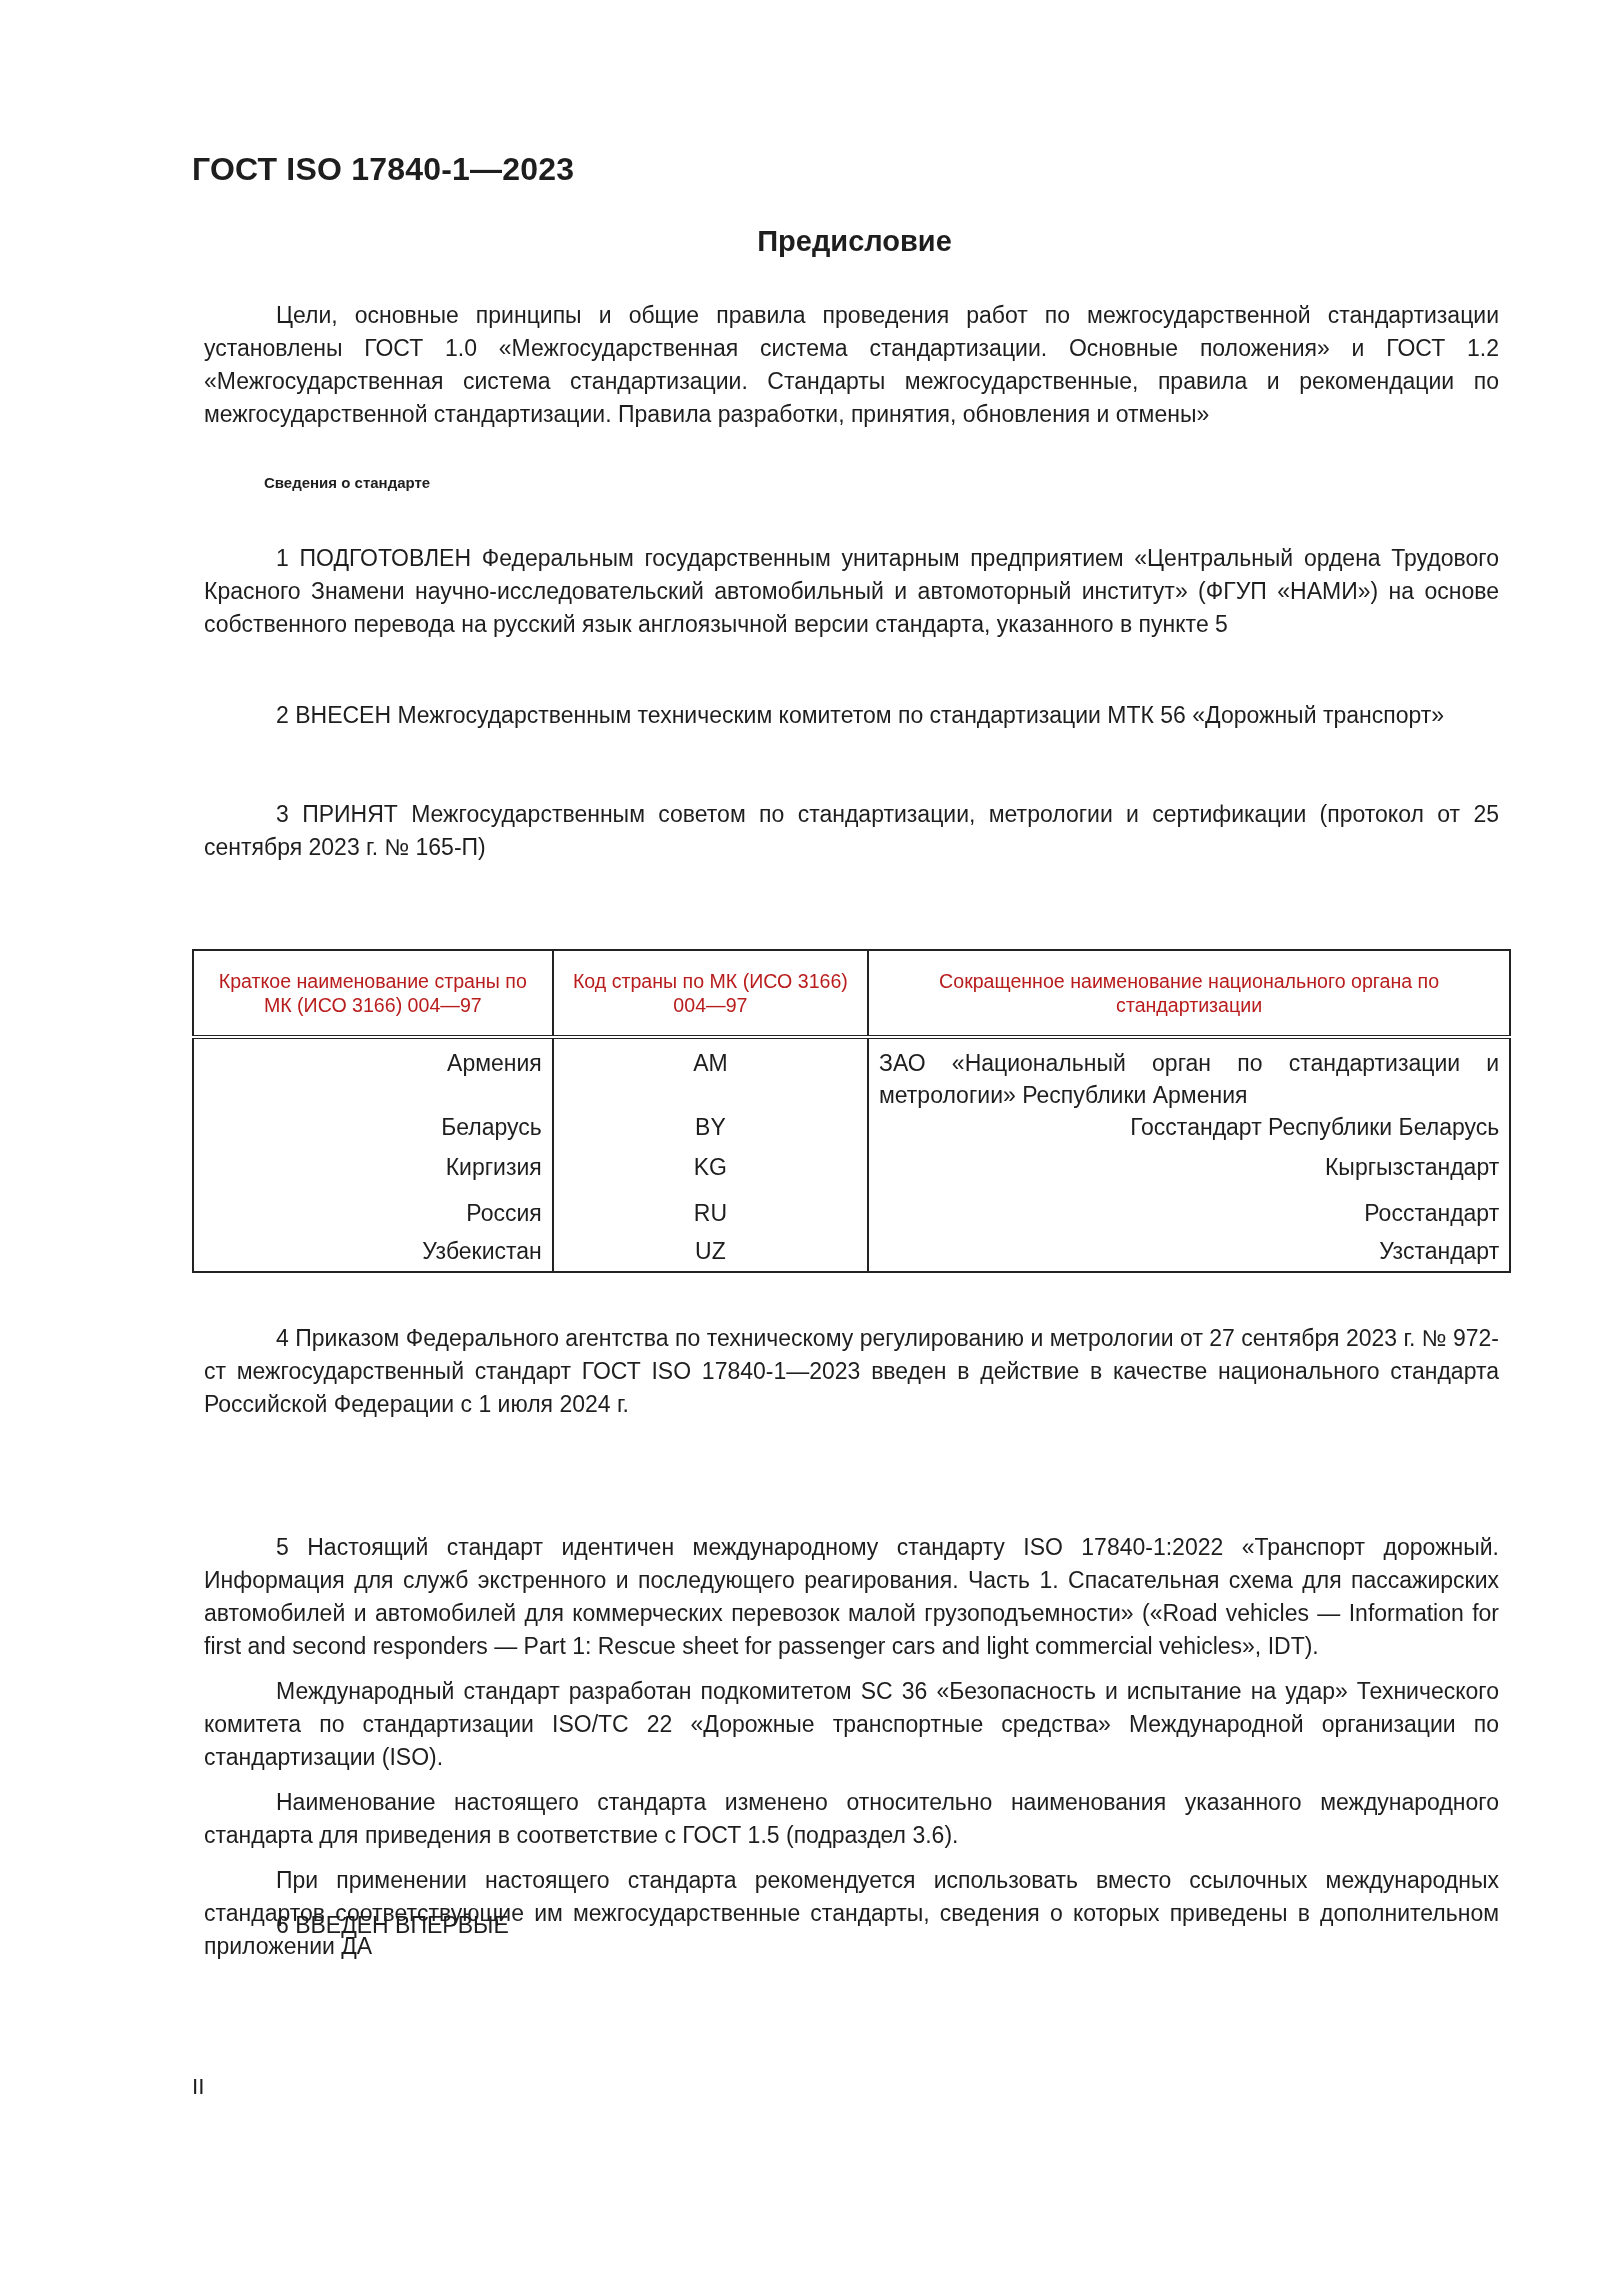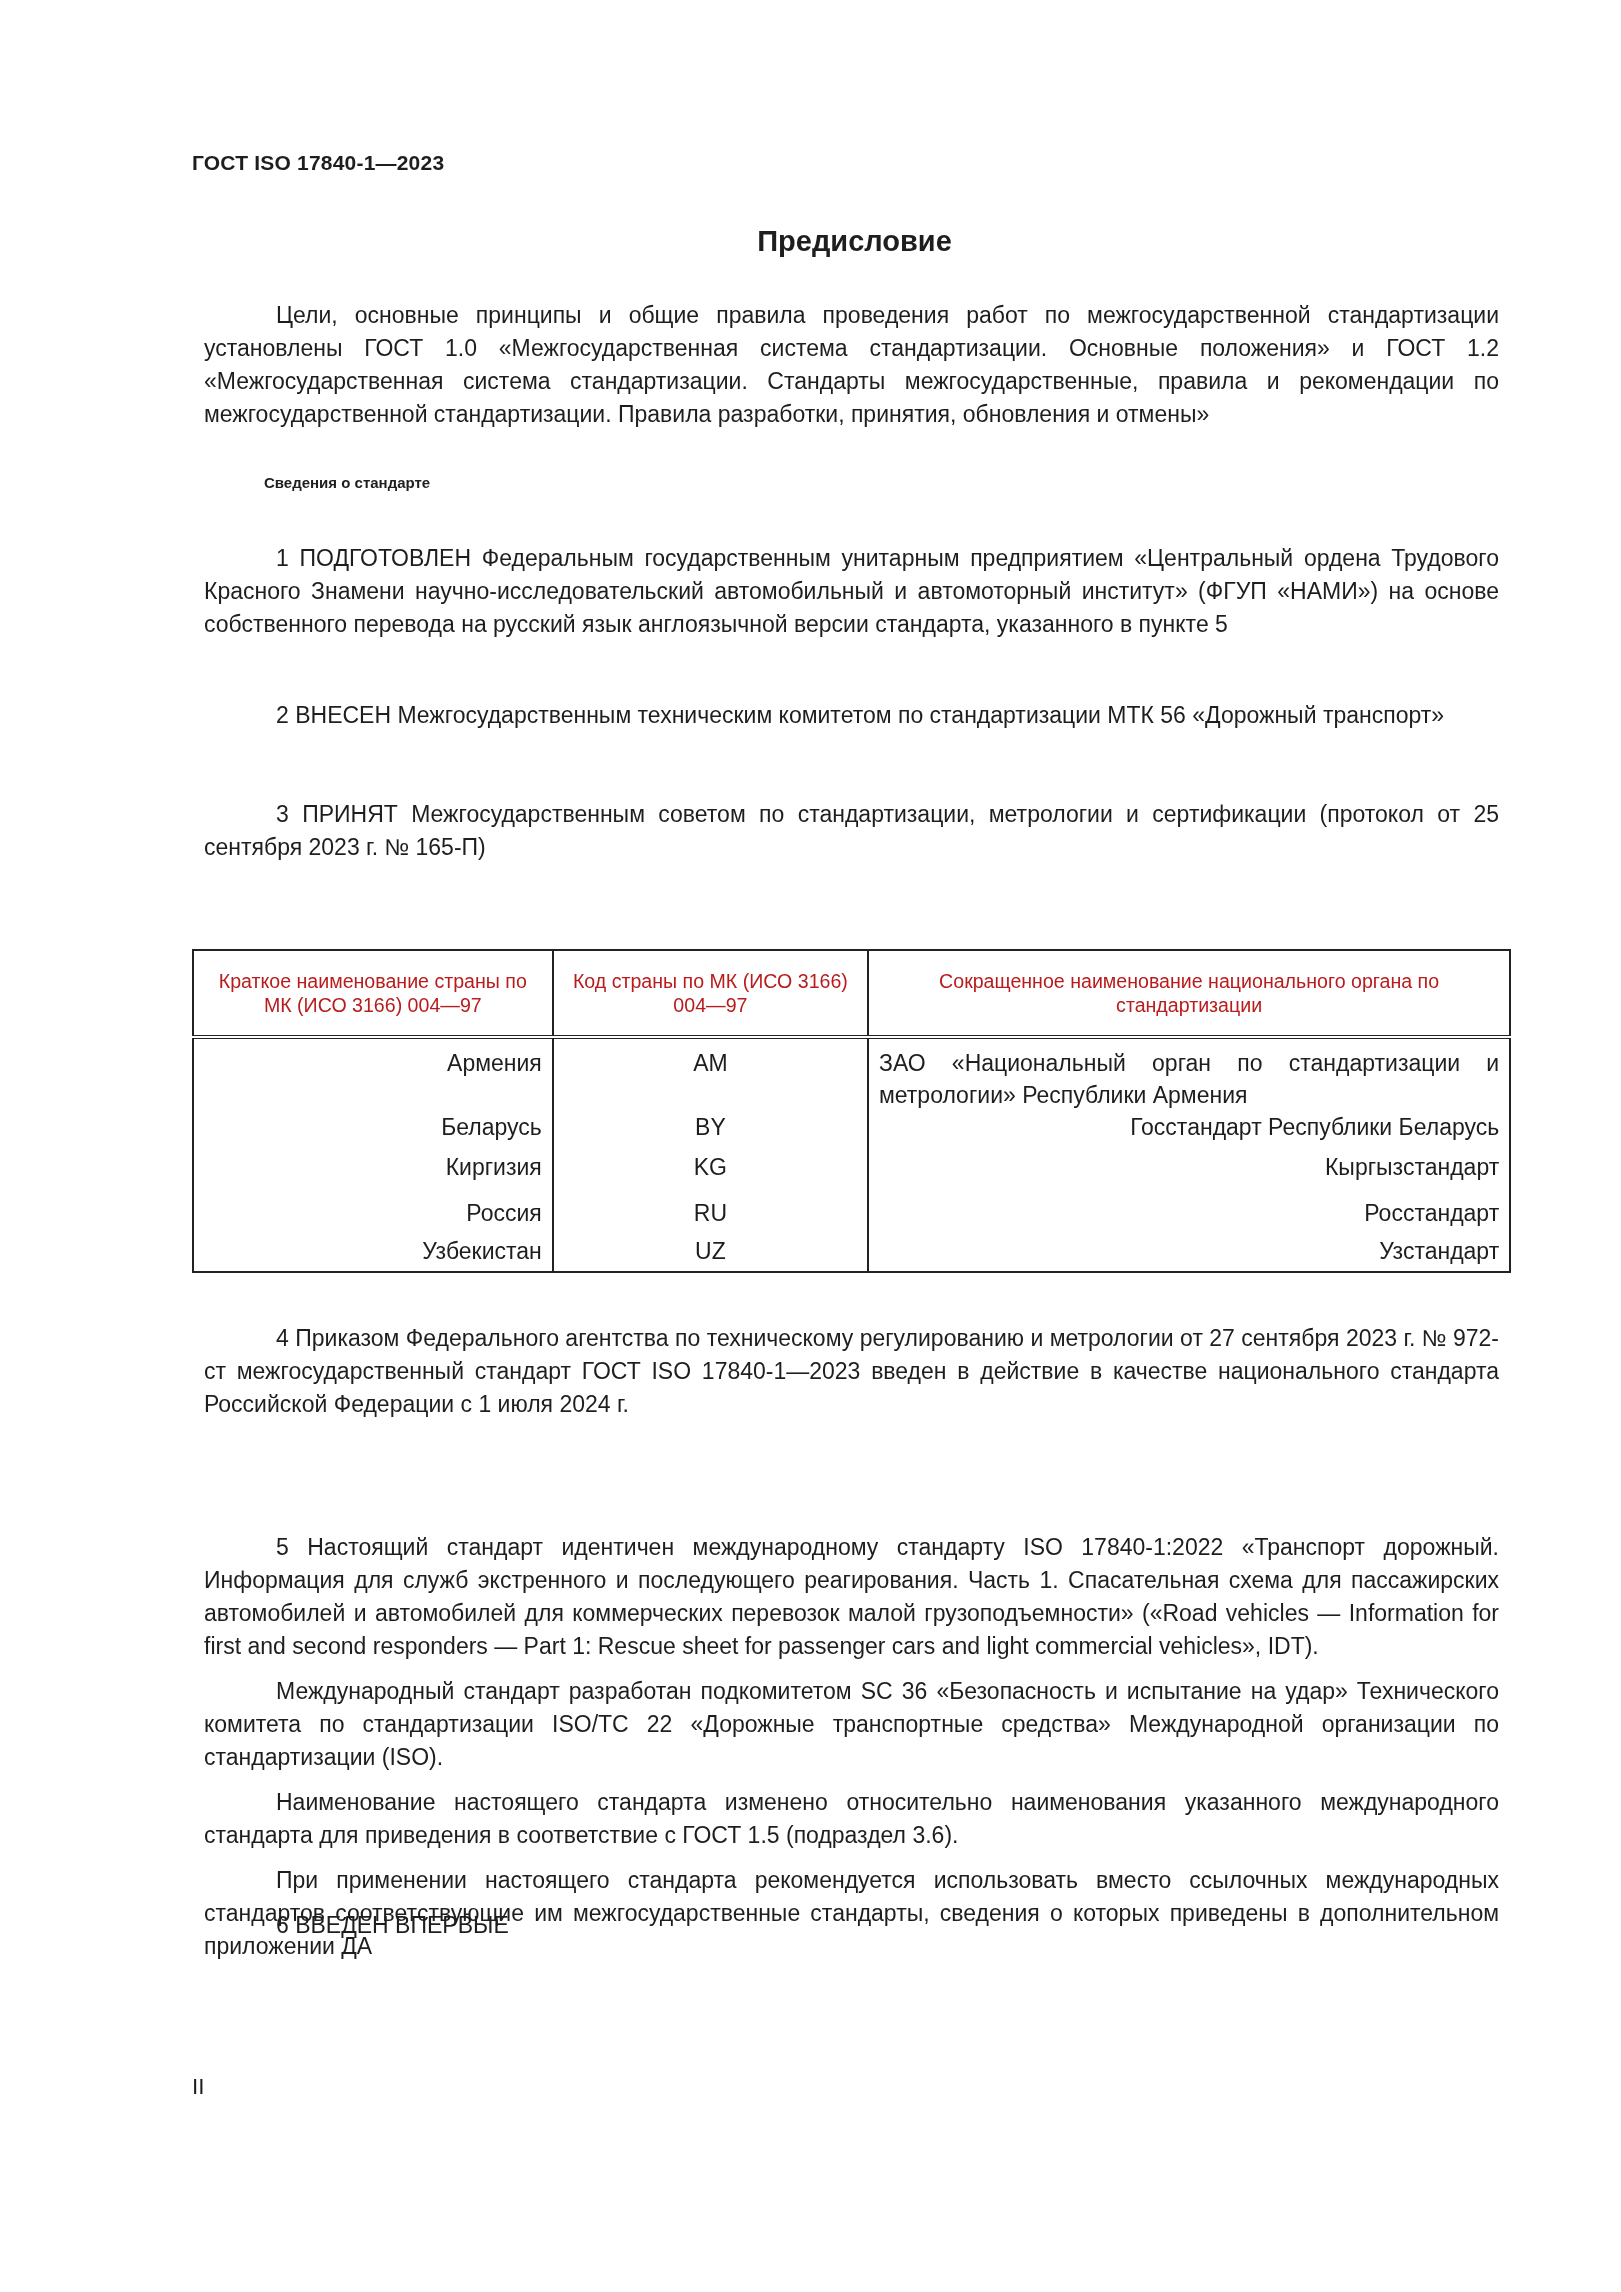--- a/index.html
+++ b/index.html
@@ -1,19 +1,19 @@
 <!DOCTYPE html>
 <html><head>
 <meta charset="utf-8">
 <style>
   html, body { margin: 0; padding: 0; background: #ffffff; }
   body { width: 1621px; height: 2293px; position: relative; overflow: hidden;
          font-family: "Liberation Sans", sans-serif; color: #1e1e1e; }
   .page { position: absolute; left: 0; top: 0; width: 1621px; height: 2293px; }
-  .doc-code { position: absolute; left: 192px; top: 151px; font-size: 21px; font-weight: bold; letter-spacing: 0.2px; }
+  .doc-code { position: absolute; left: 192px; top: 151px; font-size: 32px; font-weight: bold; letter-spacing: 0.2px; }
   .title { position: absolute; left: 0; width: 1709px; top: 225px; text-align: center; font-size: 29px; font-weight: bold; }
   .block { position: absolute; left: 192px; width: 1319px; font-size: 23px; line-height: 33px; text-align: justify; }
   .block p { margin: 12px; text-indent: 72px; }
   .subhead { position: absolute; left: 264px; font-size: 15px; font-weight: bold; }
   .tbl { position: absolute; left: 192px; top: 949px; width: 1319px; border-collapse: collapse; font-size: 23px; }
   .tbl th, .tbl td { border-left: 2.5px solid #222; border-right: 2.5px solid #222; padding: 0 9.8px; vertical-align: top; text-align: right; }
   .tbl thead th { font-weight: normal; font-size: 19.6px; color: #b91c1c; line-height: 24.5px; height: 84px; text-align: center; vertical-align: middle;
                   border-top: 2.9px solid #222; border-bottom: 4.9px double #222; }
   .tbl tbody td { line-height: 32px; }
   .tbl tbody tr:last-child td { border-bottom: 2.9px solid #222; }

